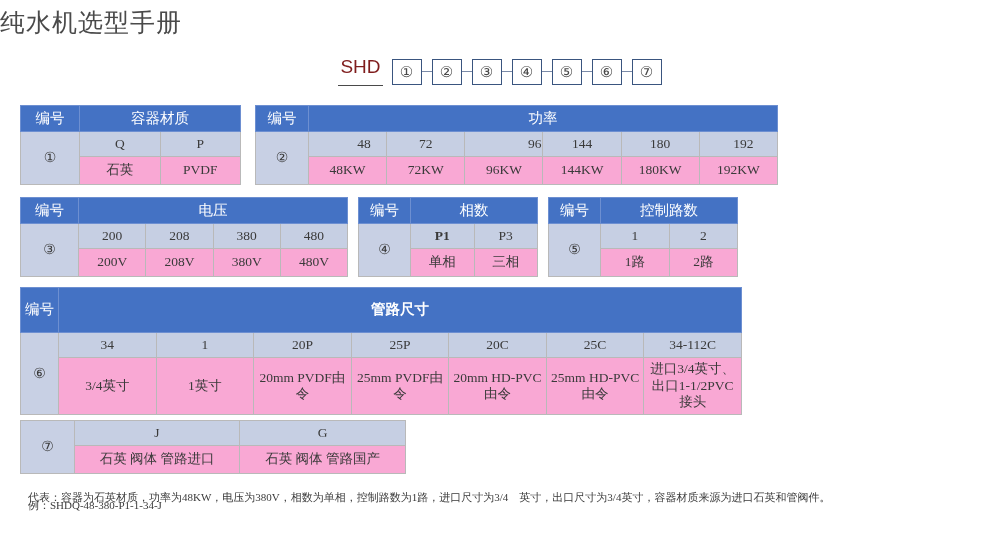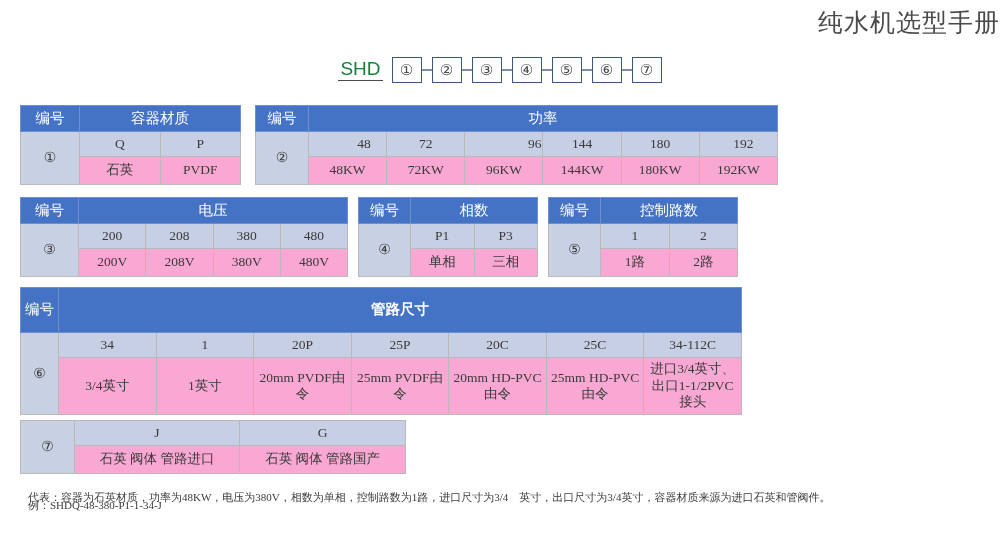--- a/index.html
+++ b/index.html
@@ -7,36 +7,36 @@
     width:1000px;height:545px;
     background:#ffffff;
     font-family:"Liberation Serif","DejaVu Serif",serif;
     color:#3a3a3a;
     overflow:hidden;
     position:relative;
   }
   
   .title{
     position:absolute;left:0;top:6px;width:1000px;
-    text-align:right;
+    text-align:left;
     font-family:"Liberation Sans","DejaVu Sans",sans-serif;
     font-size:25px;
     color:#4a4a4a;
     letter-spacing:1px;
   }
   
   .diagram{
     position:absolute;left:0;top:57px;width:1000px;
     display:flex;justify-content:center;align-items:center;
   }
   .diagram .prefix{
     font-family:"Liberation Sans","DejaVu Sans",sans-serif;
-    font-size:19px;color:#15803d;
+    font-size:19px;color:#7f1d1d;
     border-bottom:1.5px solid #4a4a4a;
-    padding:0 2px 1px 2px;
+    padding:0 2px 8px 2px;
     margin-right:9px;
     line-height:20px;
   }
   .dbox{
     width:30px;height:26px;
     border:1.3px solid #3a557f;
     background:#ffffff;
     display:flex;align-items:center;justify-content:center;
     font-size:15px;color:#4a4a4a;
     box-sizing:border-box;
@@ -183,21 +183,21 @@
   </table>
 
 <table class="tbl" id="tbl-4" style="left:358px;top:197px;width:180px;">
   <tbody>
       <tr>
     <td class="hdr" style="width:52px;">编号</td>
     <td class="hdr" colspan="2">相数</td>
   </tr>
   <tr>
     <td class="numcell" rowspan="2">④</td>
-    <td class="code" style="width:64px;">P1</td>
+    <td class="code" style="width:64px;font-weight:bold;">P1</td>
     <td class="code" style="width:64px;">P3</td>
   </tr>
   <tr>
     <td class="desc">单相</td>
     <td class="desc">三相</td>
   </tr>
 </tbody>
   </table>
 
 <table class="tbl" id="tbl-5" style="left:548px;top:197px;width:190px;">

